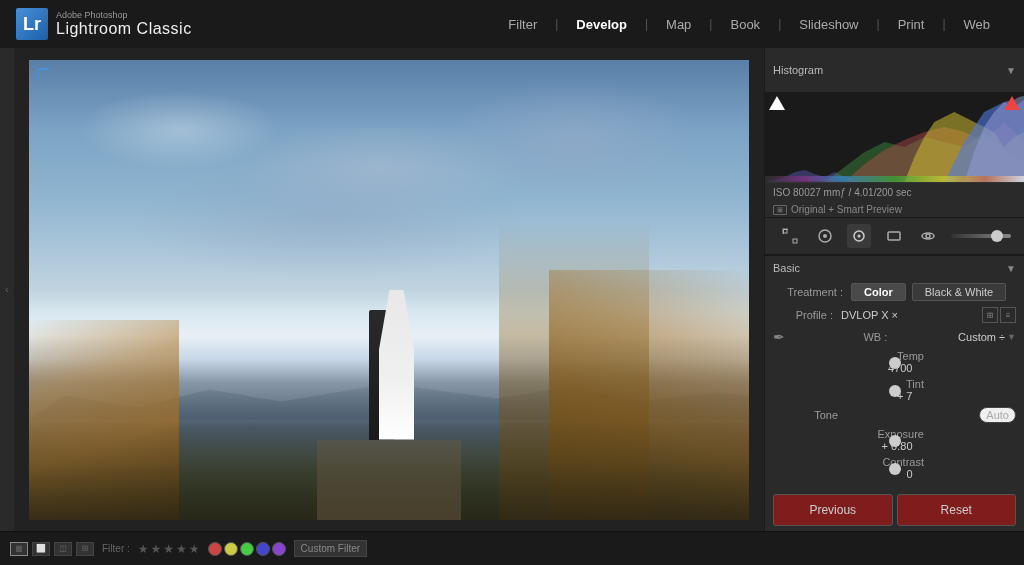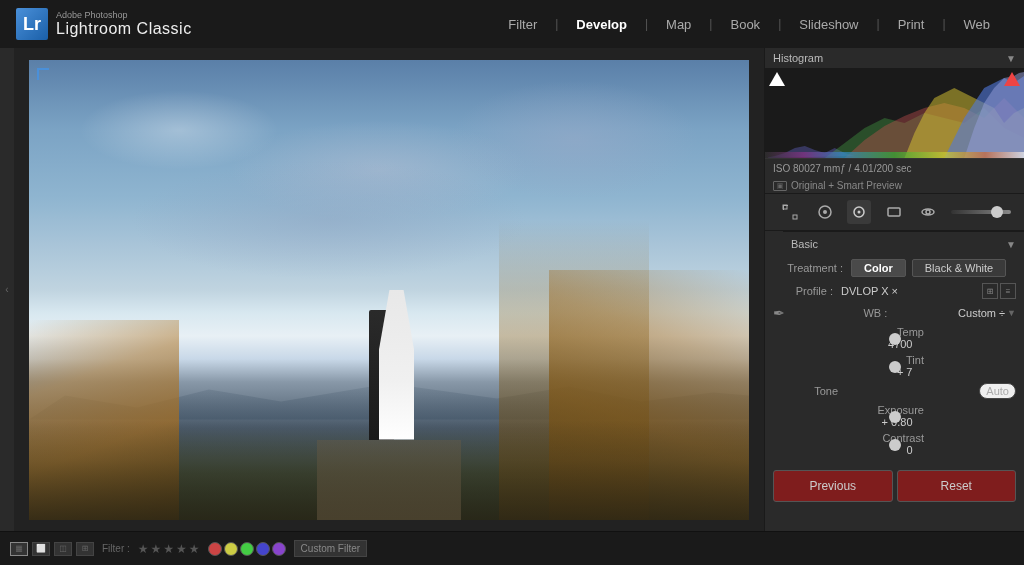--- a/index.html
+++ b/index.html
@@ -288,21 +288,21 @@
     #right-panel::-webkit-scrollbar-thumb { background: #444; }
 
     
     #histogram-section {
       padding: 0;
     }
     #histogram-header {
       display: flex;
       align-items: center;
       justify-content: space-between;
-      padding: 4px 8px;
+      padding: 16px 8px;
       background: #2a2a2a;
     }
     #histogram-title {
       font-size: 11px;
       color: #bbb;
     }
     #histogram-canvas {
       width: 100%;
       height: 90px;
       background: #1a1a1a;
@@ -398,21 +398,20 @@
       border-radius: 50%;
     }
 
     
     #basic-header {
       display: flex;
       align-items: center;
       justify-content: space-between;
       padding: 6px 8px;
       border-top: 1px solid #1a1a1a;
-      margin-left: 18px;
     }
     #basic-title { font-size: 11px; color: #bbb; }
     #basic-chevron { color: #888; font-size: 10px; }
 
     
     .section-row {
       display: flex;
       align-items: center;
       padding: 3px 8px;
     }

